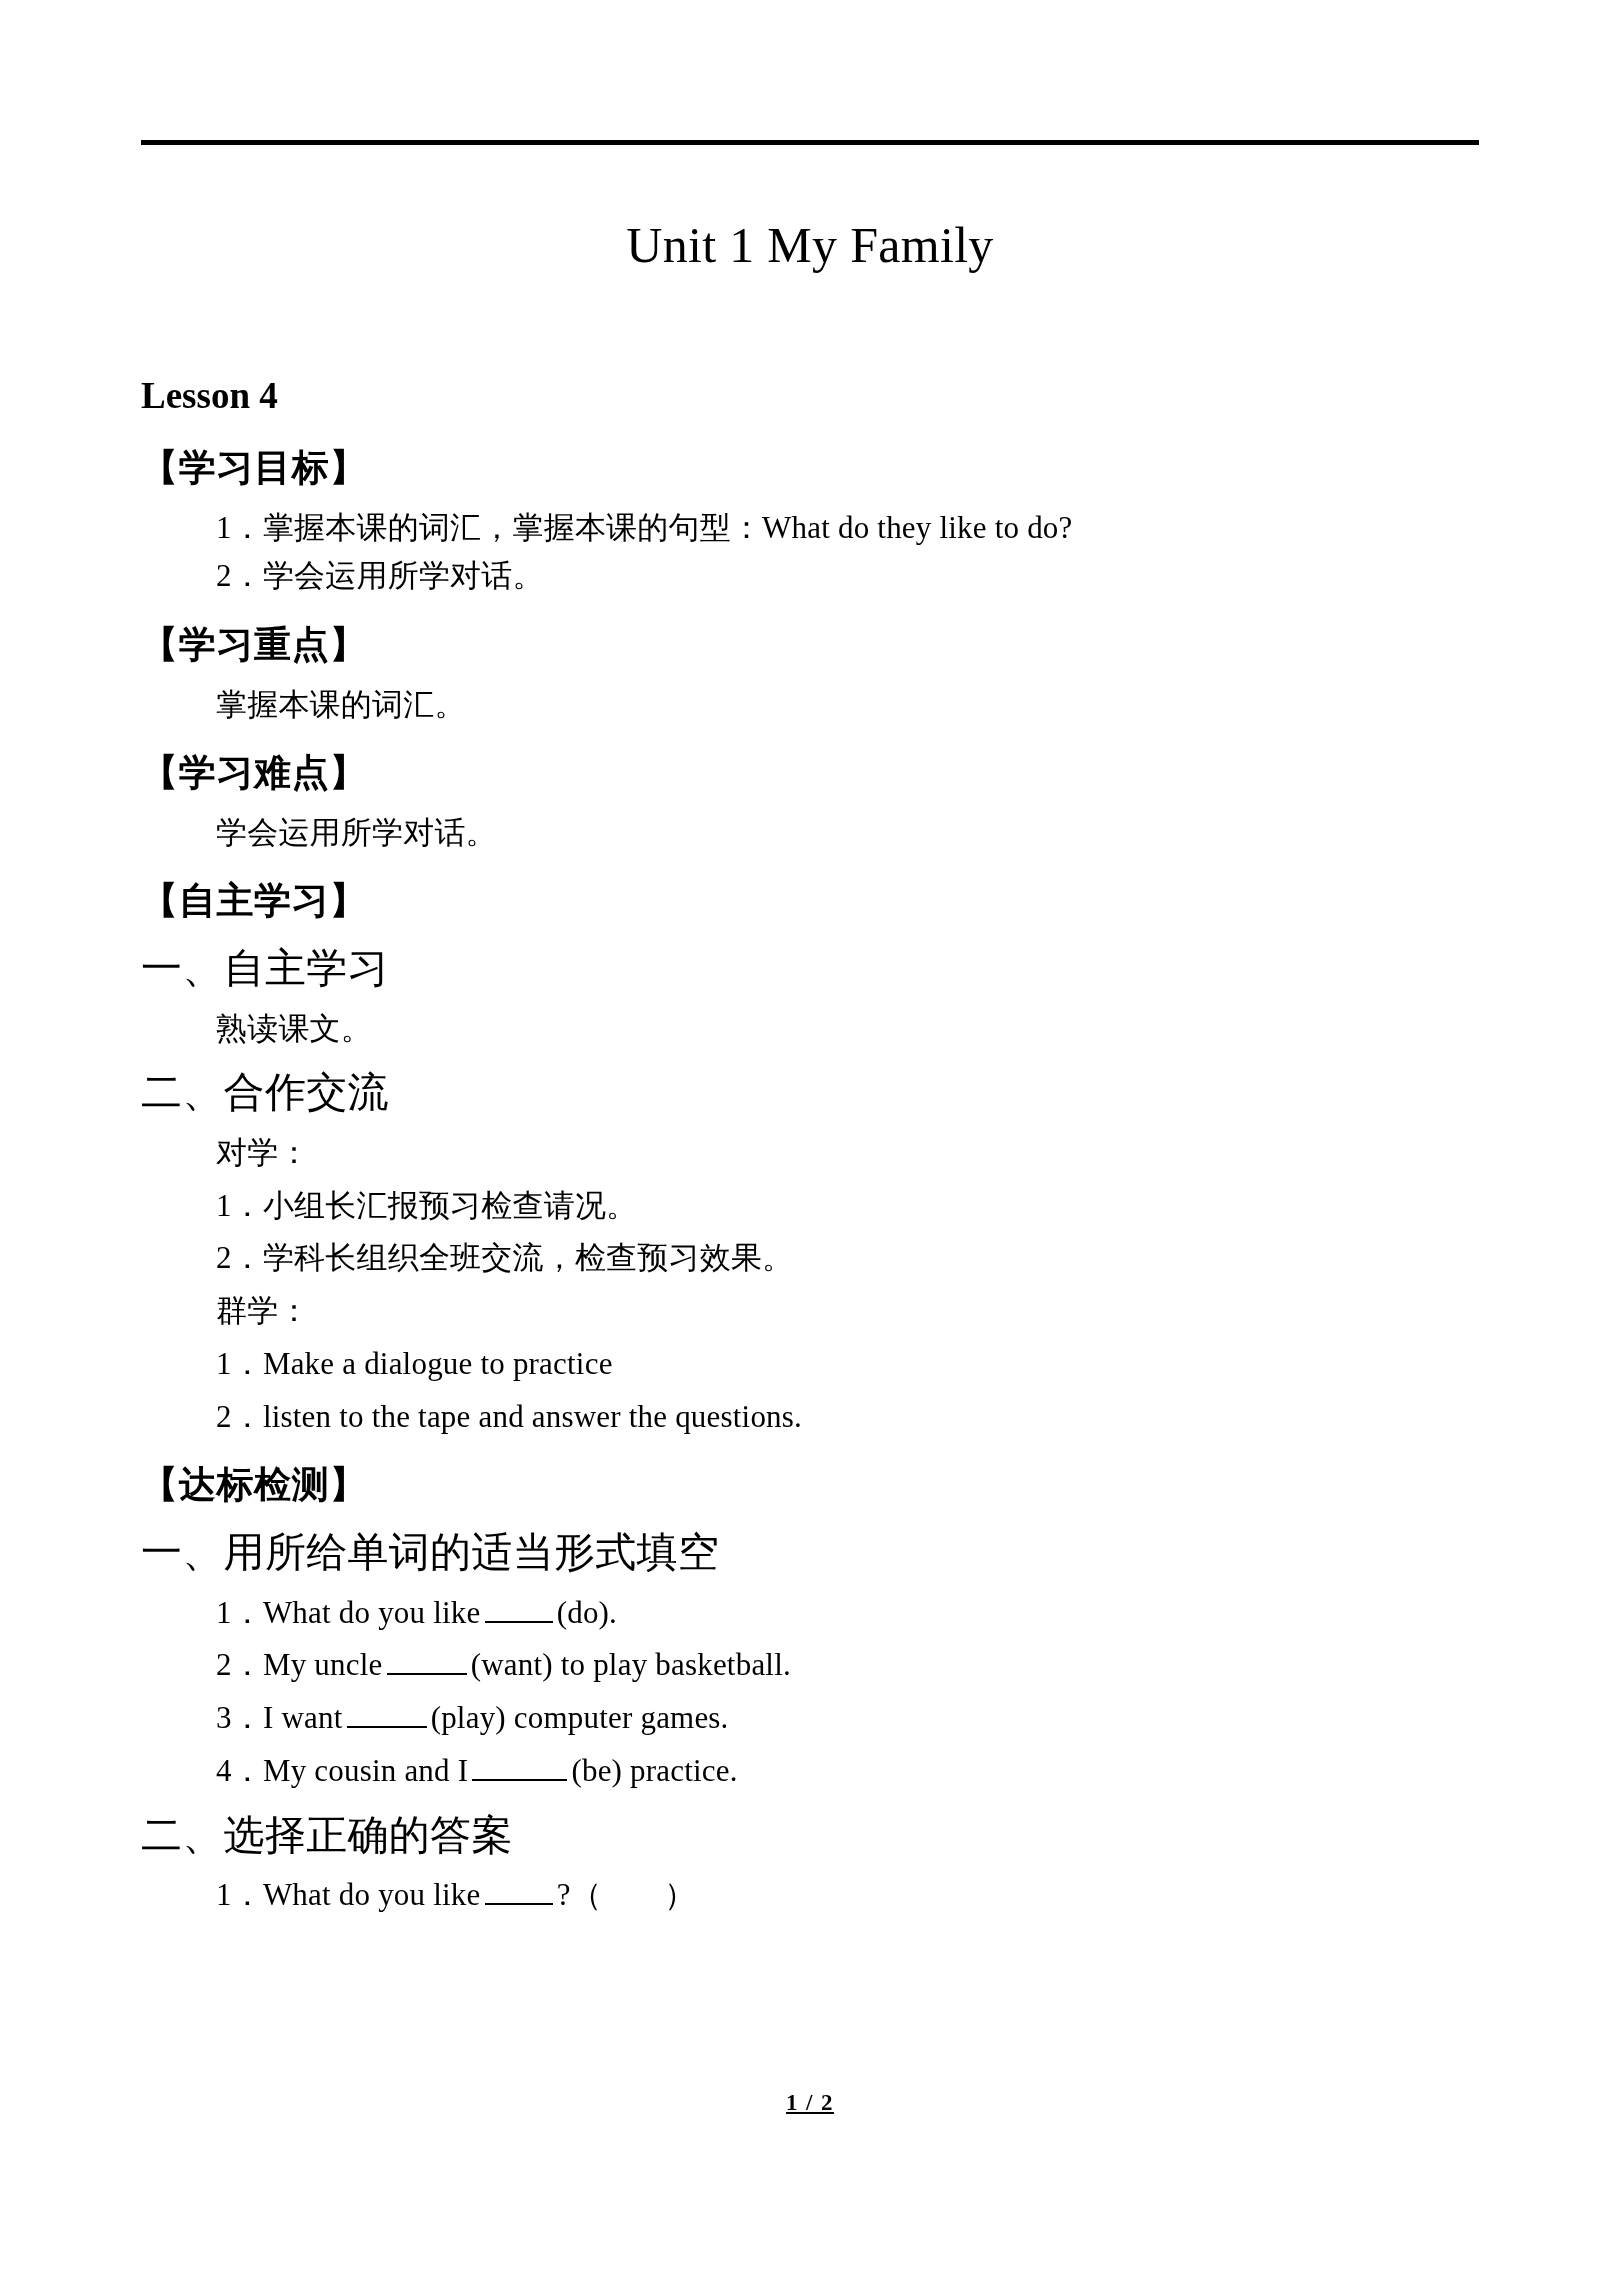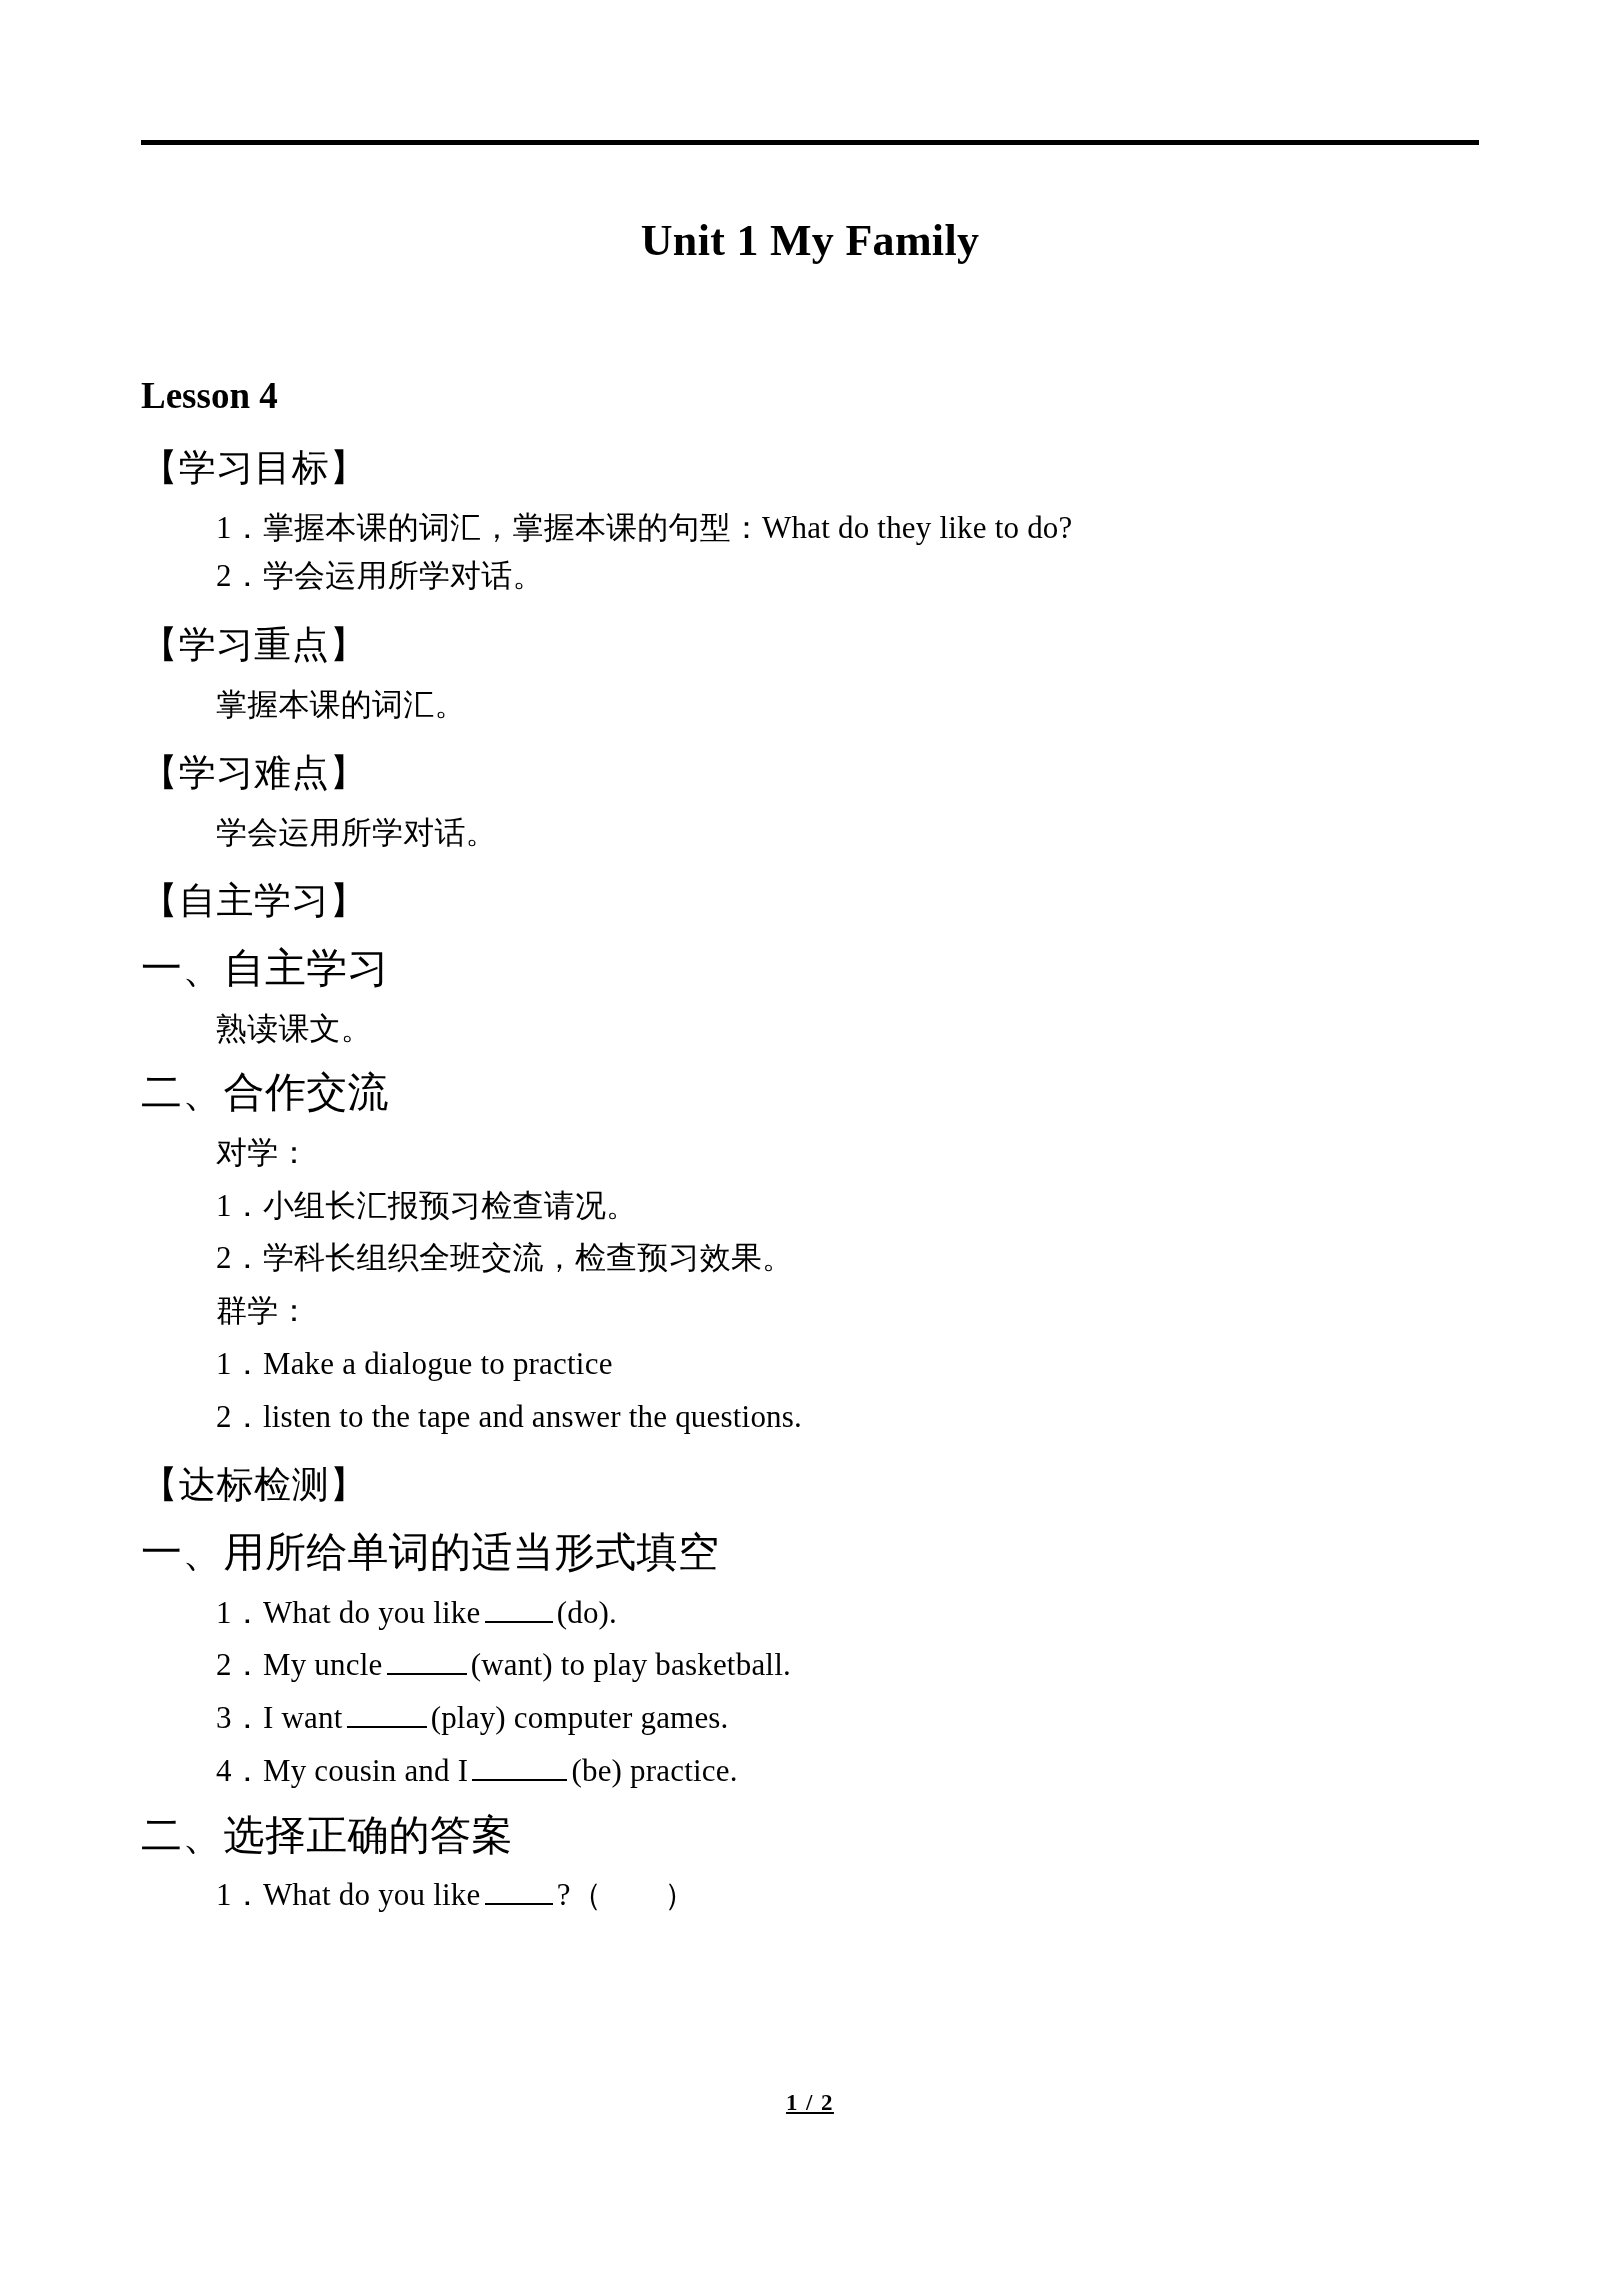--- a/index.html
+++ b/index.html
@@ -36,22 +36,22 @@
     background: #000000;
   }
 
   
   .doc-title {
     position: absolute;
     left: 141px;
     top: 215px;
     width: 1338px;
     text-align: center;
-    font-size: 44px;
-    font-weight: bold;
+    font-size: 50px;
+    font-weight: normal;
     letter-spacing: 0.3px;
     line-height: 1.2;
   }
 
   
   .content {
     position: absolute;
     left: 141px;
     top: 373px;
     width: 1338px;
@@ -61,21 +61,21 @@
   .lesson-label {
     font-size: 37px;
     font-weight: bold;
     line-height: 1.25;
     margin: 0 0 24.5px 0;
   }
 
   
   .section-heading {
     font-size: 37px;
-    font-weight: normal;
+    font-weight: bold;
     line-height: 1.3;
     margin: 0 0 15px 0;
     letter-spacing: 0.7px;
   }
 
   
   .roman-heading {
     font-size: 41px;
     line-height: 1.35;
     margin: 16px 0 11px 0;

